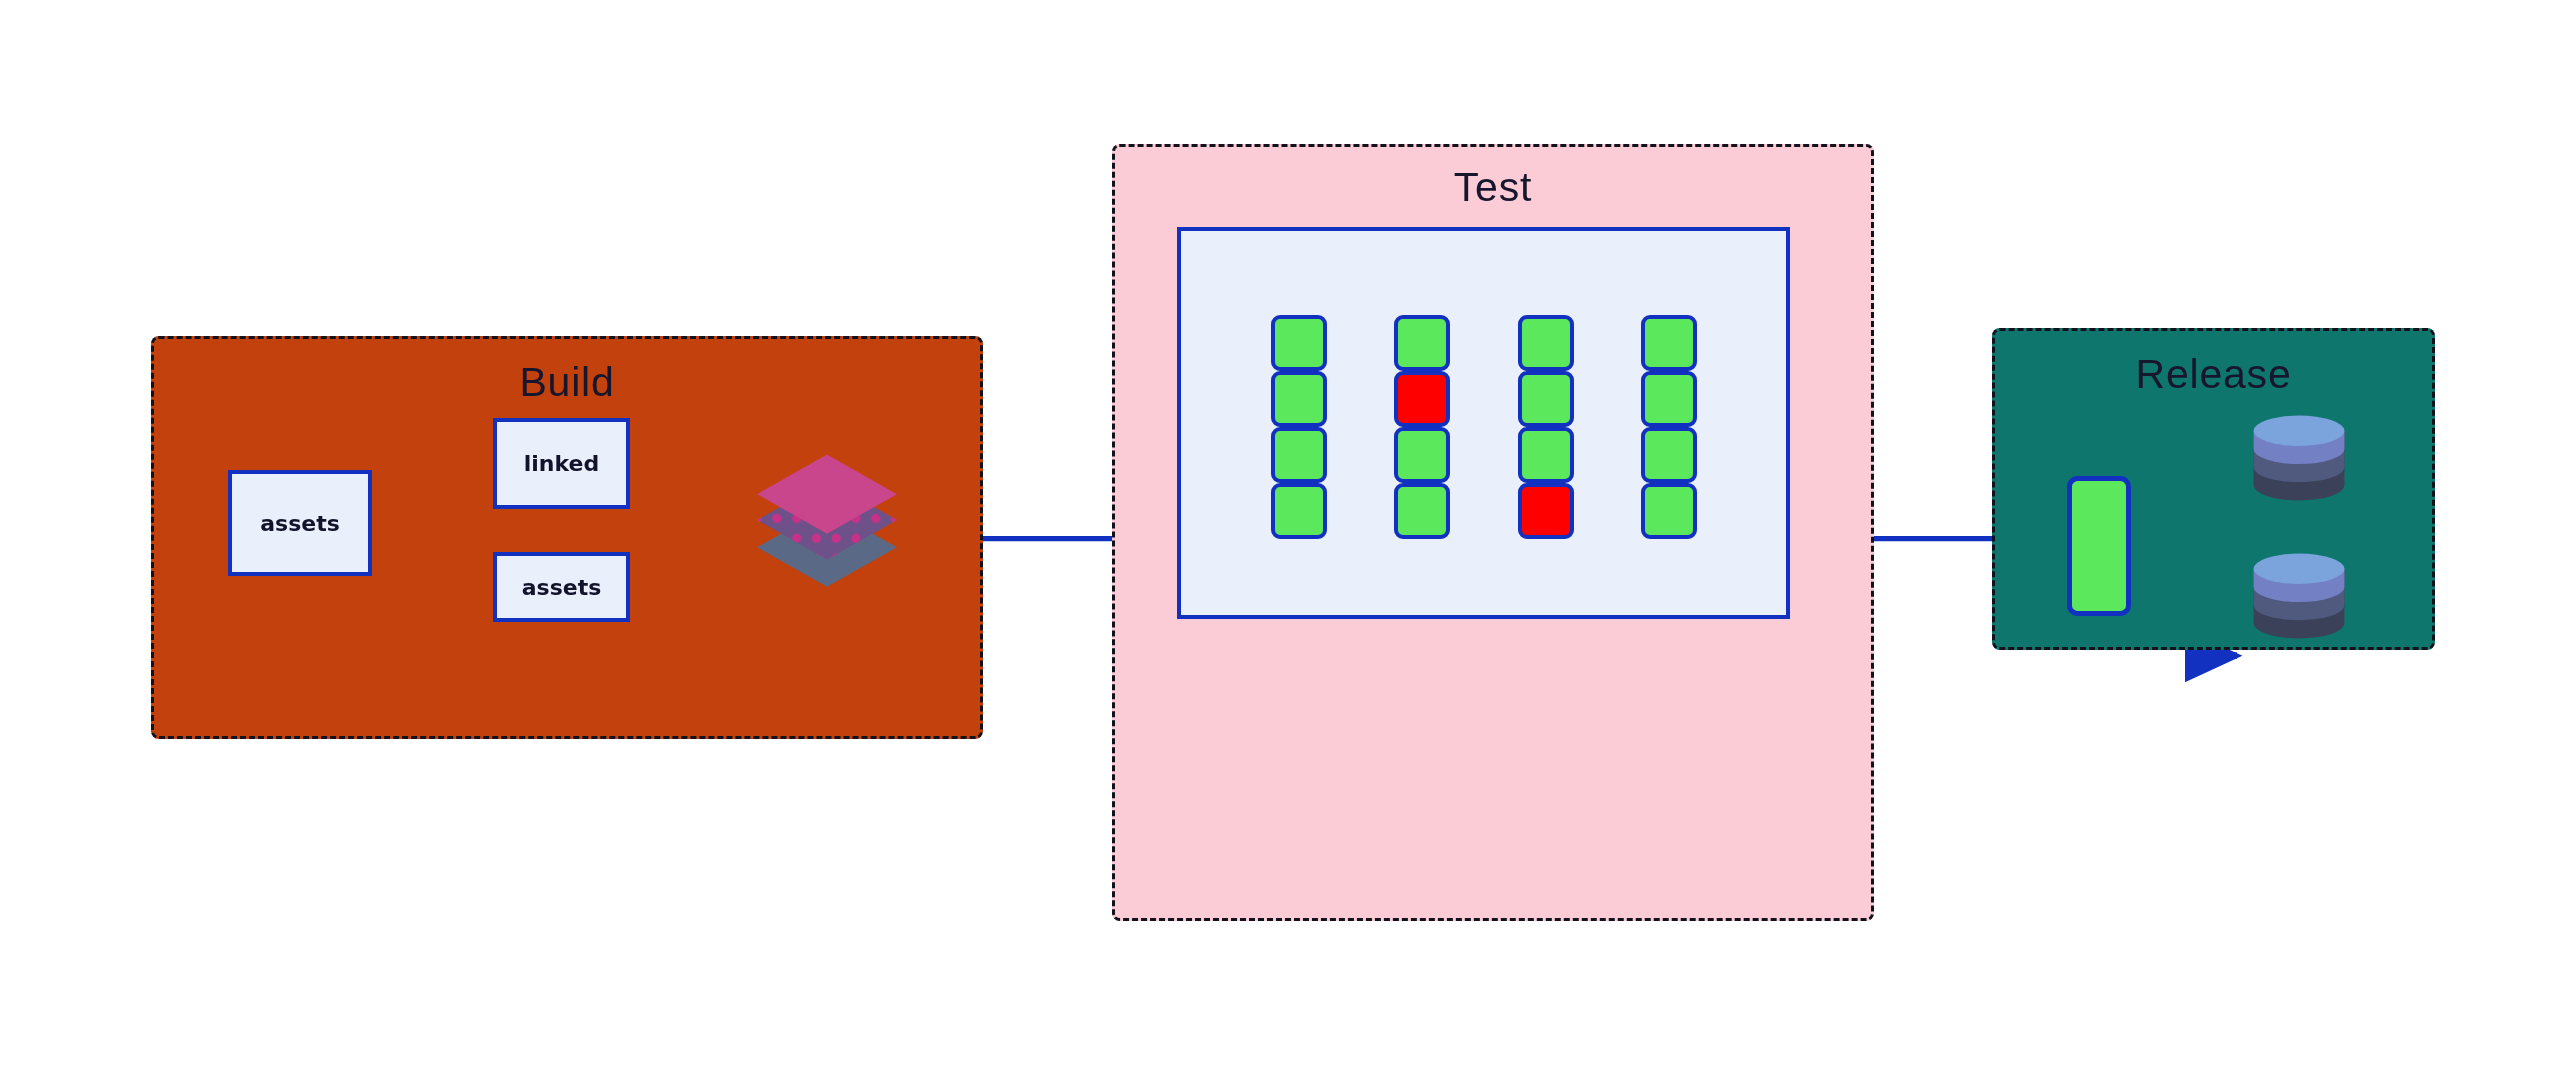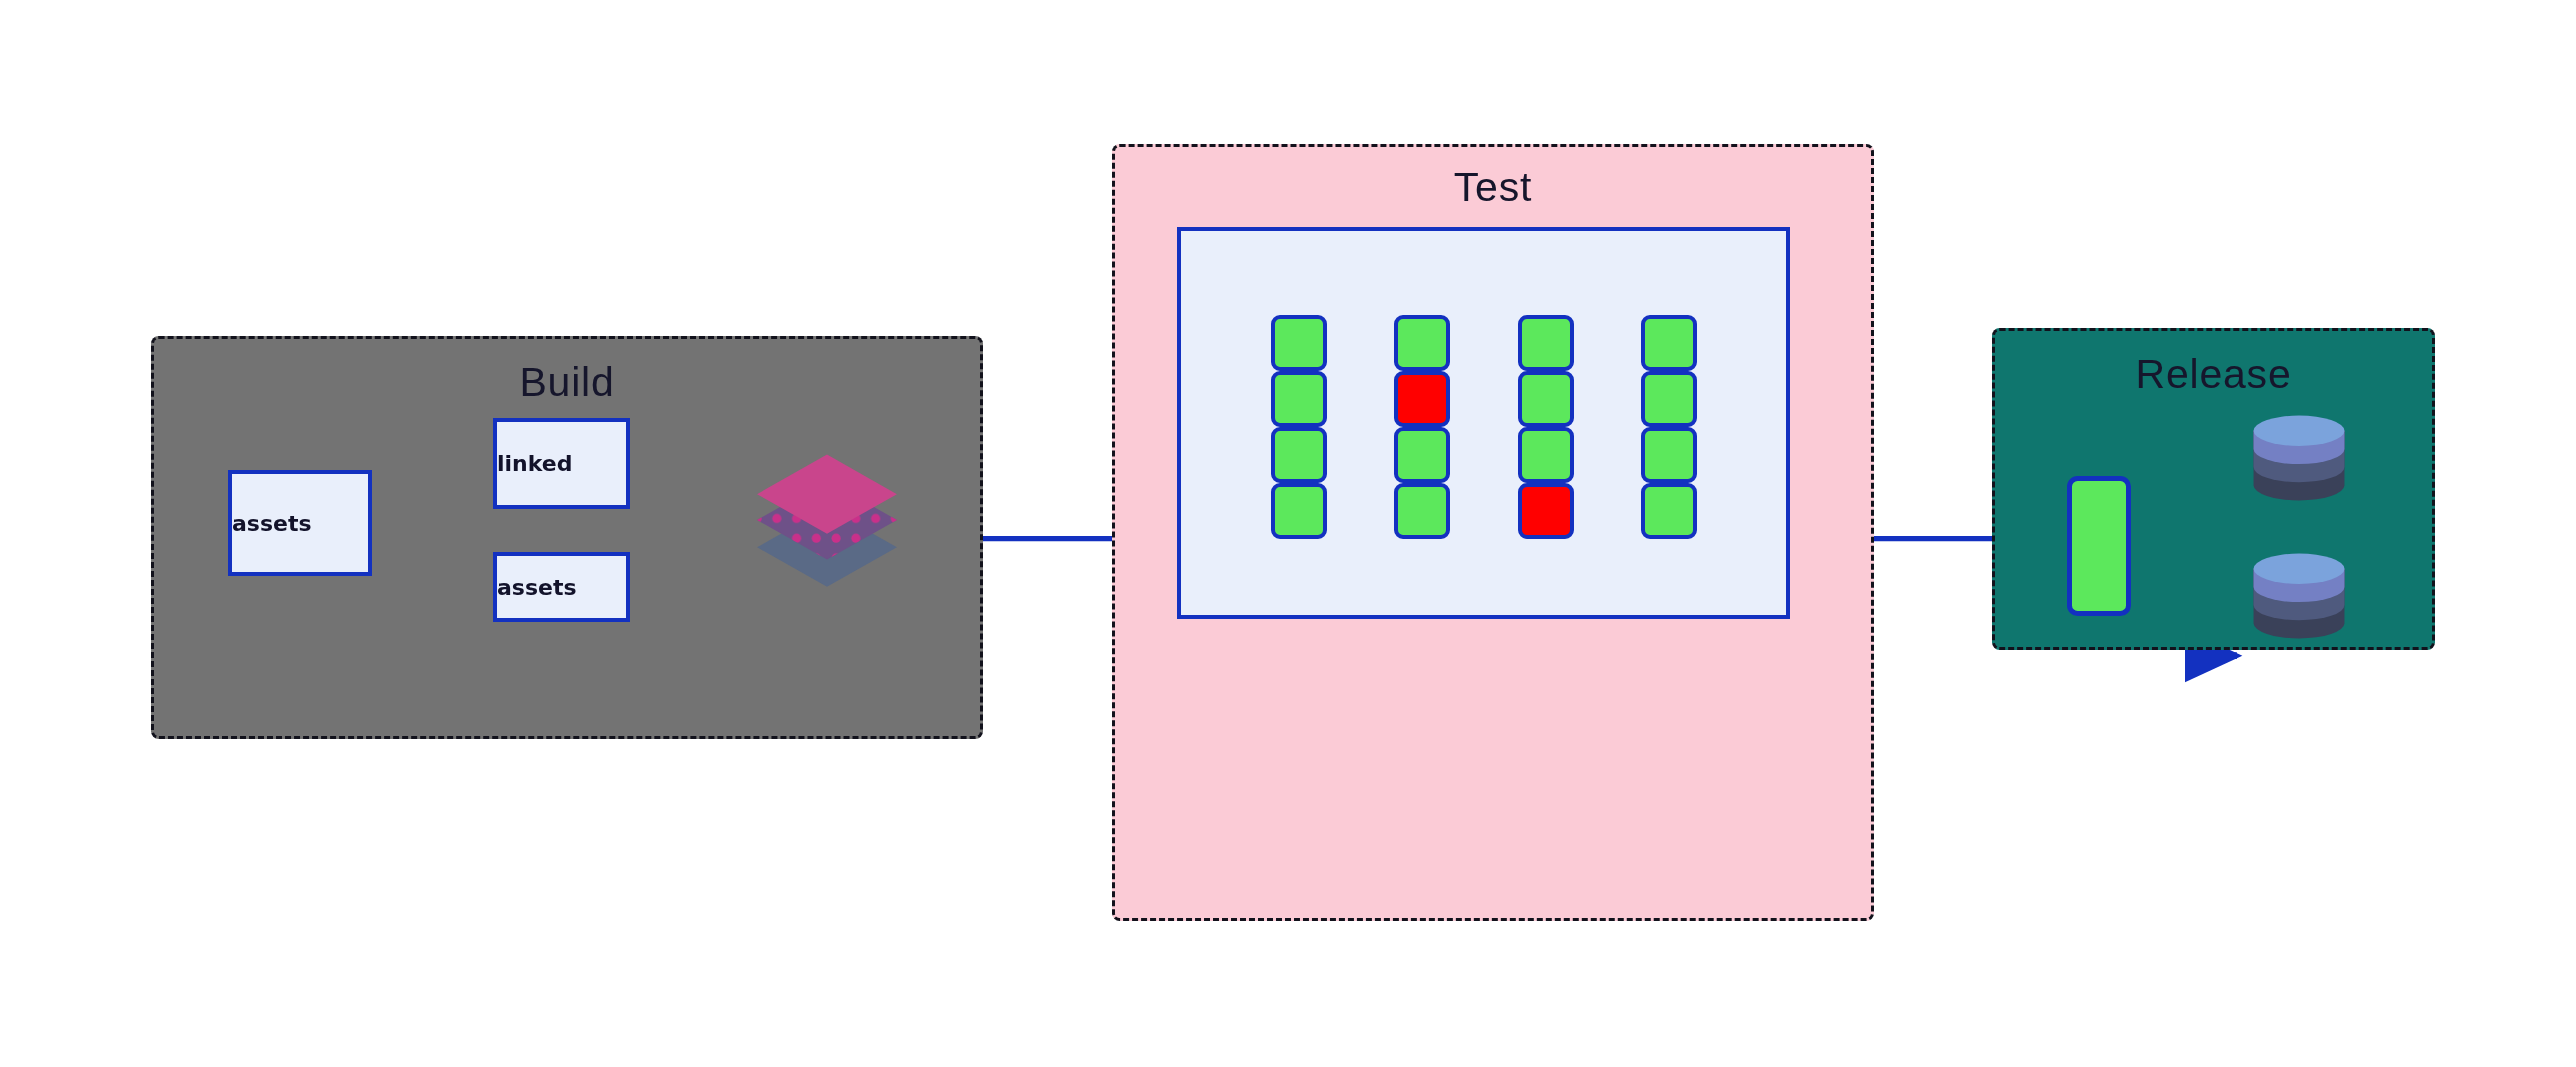--- a/index.html
+++ b/index.html
@@ -29,21 +29,21 @@
   }
   
   .stage-box {
     position: absolute;
     box-sizing: border-box;
     border: 3.8px dashed #12121c;
     border-radius: 7.6px;
   }
   #build-stage {
     left: 151px;  top: 336px;  width: 832px; height: 403px;
-    background: #737373;
+    background: #c2410c;
   }
   #test-stage {
     left: 1112px; top: 144px;  width: 762px; height: 777px;
     background: #FBCBD6;
   }
   #release-stage {
     left: 1992px; top: 328px;  width: 443px;  height: 322px;
     background: #0f766e;
   }
   .stage-title {
@@ -62,20 +62,21 @@
   #release-stage .stage-title { top: 20px; }
 
   
   .proc-box {
     position: absolute;
     box-sizing: border-box;
     background: #E9EFFB;
     border: 4.6px solid #1331C0;
     display: flex;
     align-items: center;
+    justify-content: center;
     font-weight: bold;
     font-size: 22px;
     color: #13132b;
     font-family: "DejaVu Sans", sans-serif;
   }
   #box-source { left: 228px; top: 470px; width: 144px; height: 106px; }
   #box-linked { left: 493px; top: 418px; width: 137px; height: 91px; }
   #box-assets { left: 493px; top: 552px; width: 137px; height: 70px; }
 
   

